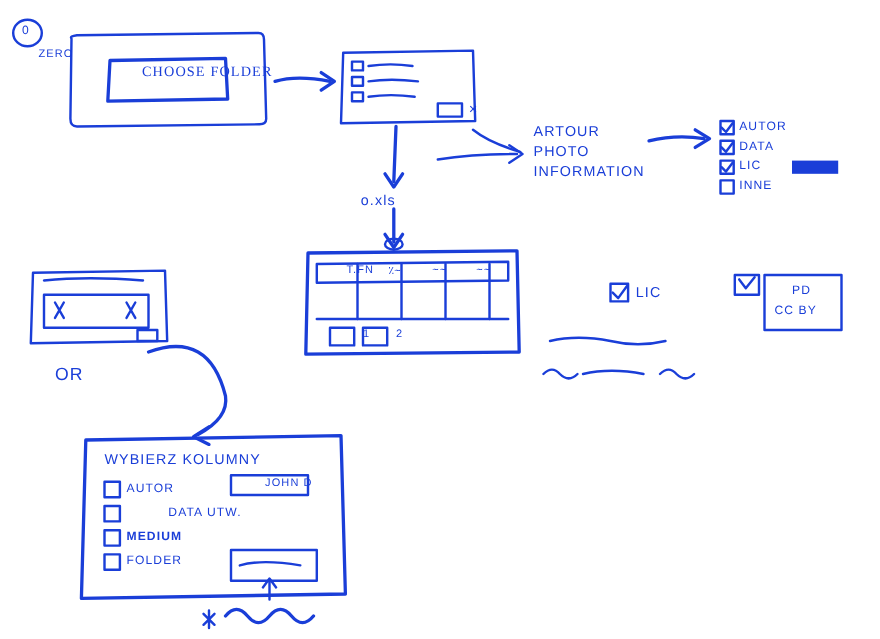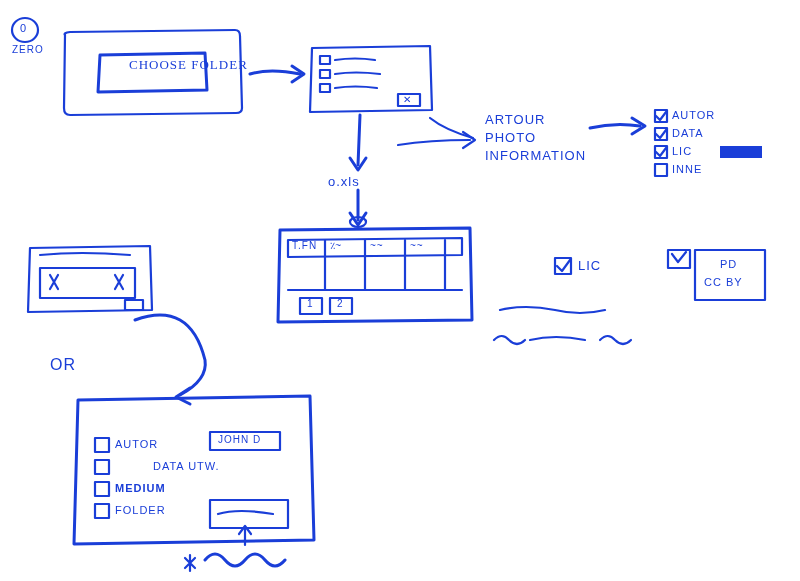--- a/index.html
+++ b/index.html
@@ -27,21 +27,21 @@
     stroke-linejoin: round;
   }
   .label {
     position: absolute;
     font-size: 13px;
     letter-spacing: 1px;
     white-space: nowrap;
     color: #1a3ed8;
   }
   .label.small { font-size: 11px; }
-  .label.tiny  { font-size: 10px; }
+  .label.tiny  { font-size: 10px; margin-left: 23px; }
   .stage {
     position: relative;
     width: 800px;
     height: 581px;
   }
 </style>
 </head>
 <body>
 
 <div class="stage">
@@ -172,22 +172,23 @@
   <span class="label tiny" style="left:410px; top:240px;">~~</span>
 
   <span class="label tiny" style="left:307px; top:298px;">1</span>
   <span class="label tiny" style="left:337px; top:298px;">2</span>
 
   <span class="label" style="left:578px; top:258px;">LIC</span>
 
   <span class="label small" style="left:704px; top:258px;padding-left:16px;">PD</span>
   <span class="label small" style="left:704px; top:276px;">CC BY</span>
 
-  <span class="label" style="left:50px; top:332px; font-size:16px;margin-top:24px;">OR</span>
+  <span class="label" style="left:50px; top:332px; font-size:16px;">OR</span>
 
+  <span class="label" style="left:95px; top:410px;">WYBIERZ  KOLUMNY</span>
 
   <span class="label small" style="left:115px; top:438px;">AUTOR</span>
   <span class="label small" style="left:115px; top:460px;padding-left:38px;">DATA UTW.</span>
   <span class="label small" style="left:115px; top:482px;font-weight:bold;">MEDIUM</span>
   <span class="label small" style="left:115px; top:504px;">FOLDER</span>
 
   <span class="label tiny" style="left:218px; top:434px;">JOHN D</span>
 
 </div>
 

